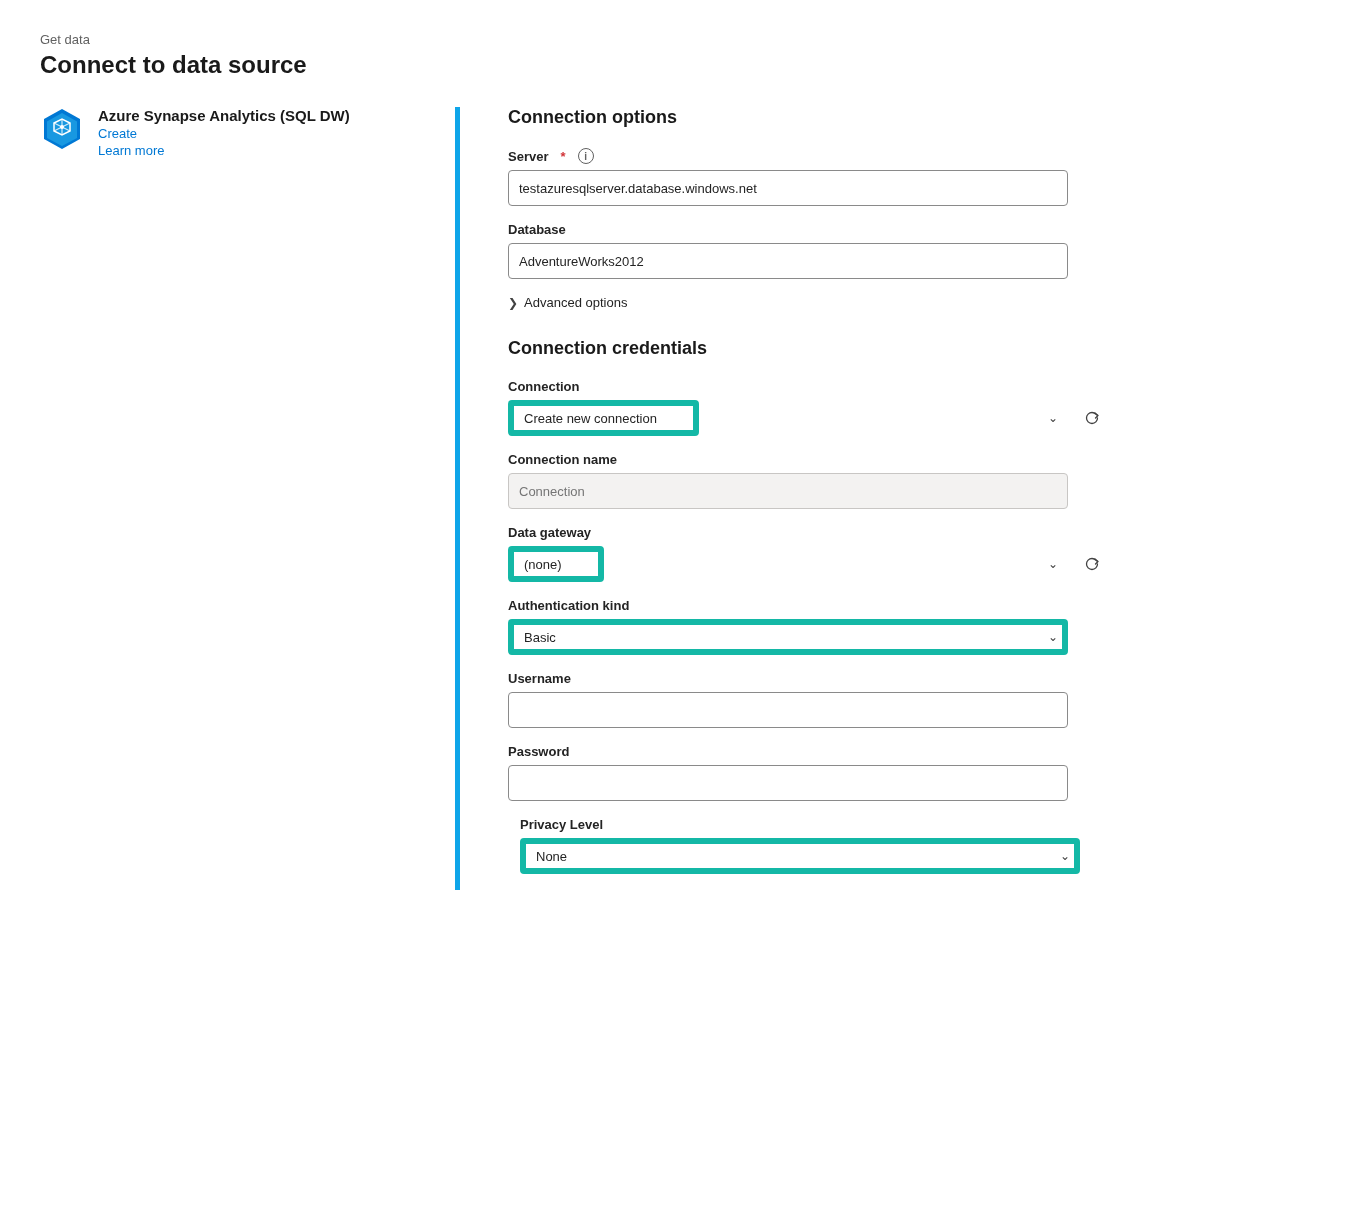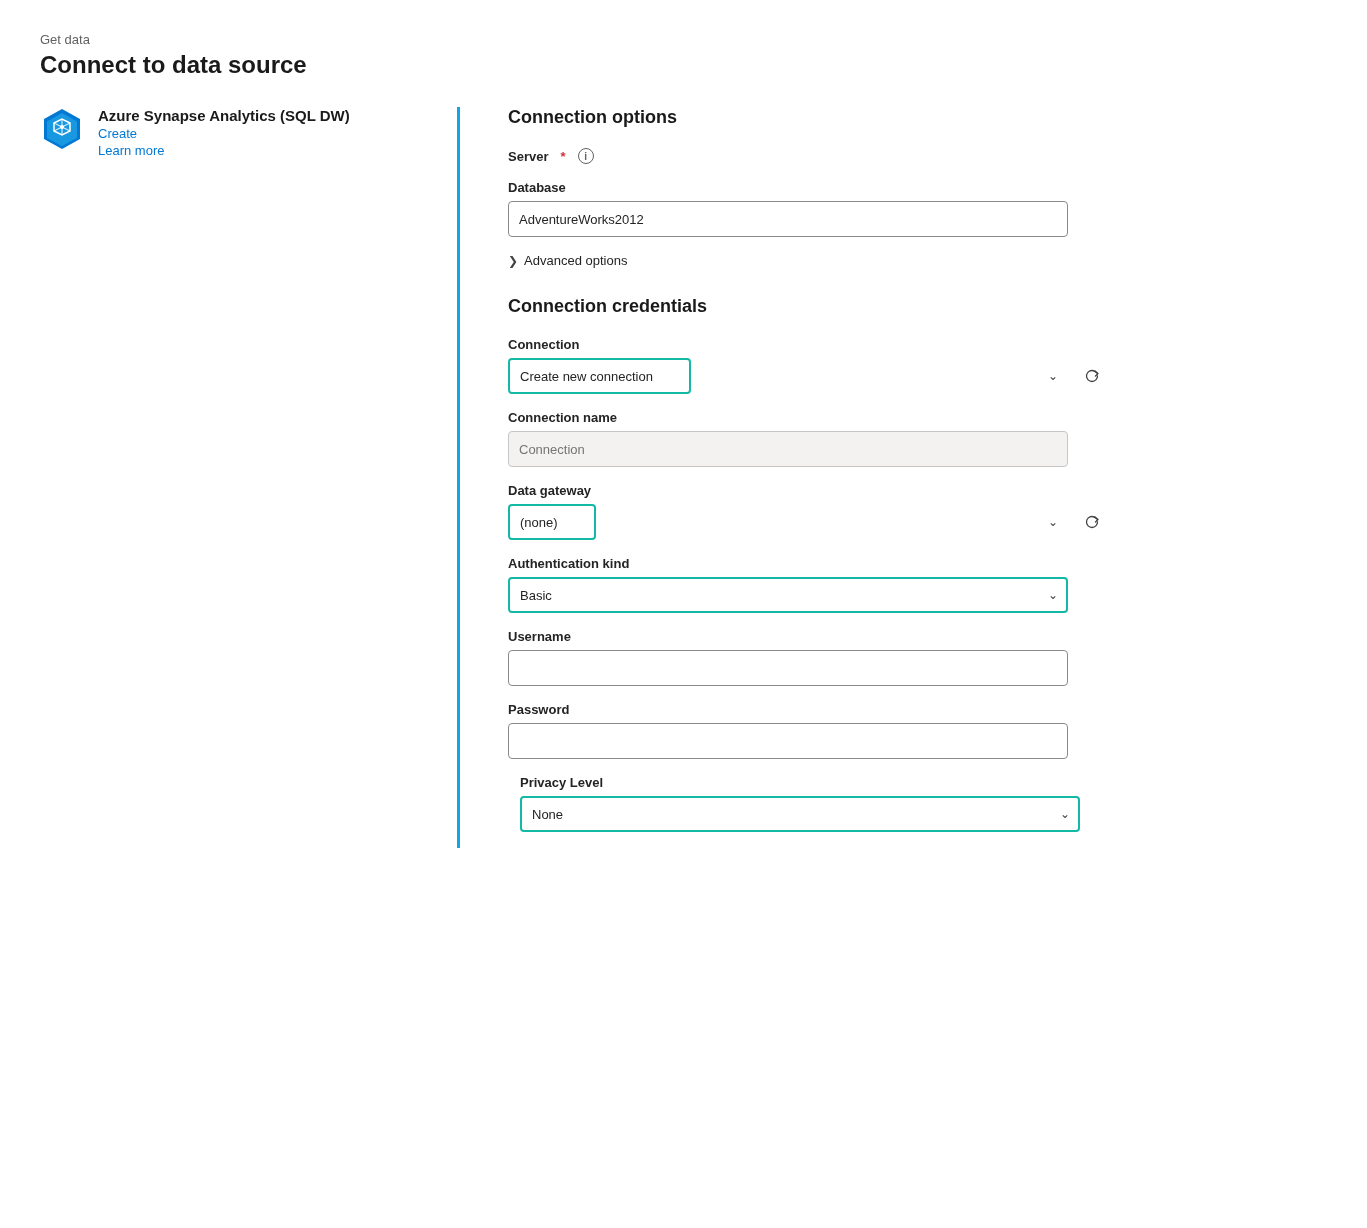--- a/index.html
+++ b/index.html
@@ -30,21 +30,21 @@
     .main-layout {
       display: flex;
       gap: 0;
     }
 
     
     .left-panel {
       width: 420px;
       min-width: 420px;
       padding-right: 40px;
-      border-right: 3px solid #0ea5e9;
+      border-right: 5px solid #0ea5e9;
     }
 
     .connector-info {
       display: flex;
       align-items: flex-start;
       gap: 14px;
     }
 
     .connector-icon {
       width: 44px;
@@ -174,21 +174,21 @@
       color: #424242;
       border-radius: 4px;
     }
 
     
     .custom-select {
       flex: 1;
       max-width: 100%;
       height: 36px;
       padding: 0 36px 0 10px;
-      border: 2px solid #14b8a6;
+      border: 6px solid #14b8a6;
       border-radius: 4px;
       font-size: 13px;
       color: #242424;
       background: #ffffff;
       appearance: none;
       cursor: pointer;
       outline: none;
     }
 
     .field-row-with-refresh {
@@ -234,20 +234,21 @@
   <div class="right-panel">
 
     <h2 class="section-title">Connection options</h2>
 
     <div class="field-group">
       <div class="field-label">
         <span>Server</span>
         <span class="required-star">*</span>
         <span class="info-icon">i</span>
       </div>
+      <input class="text-input" type="text" value="testazuresqlserver.database.windows.net" style="">
     </div>
 
     <div class="field-group">
       <div class="field-label">
         <span>Database</span>
       </div>
       <input class="text-input" type="text" value="AdventureWorks2012" style="">
     </div>
 
     <div class="advanced-options">

